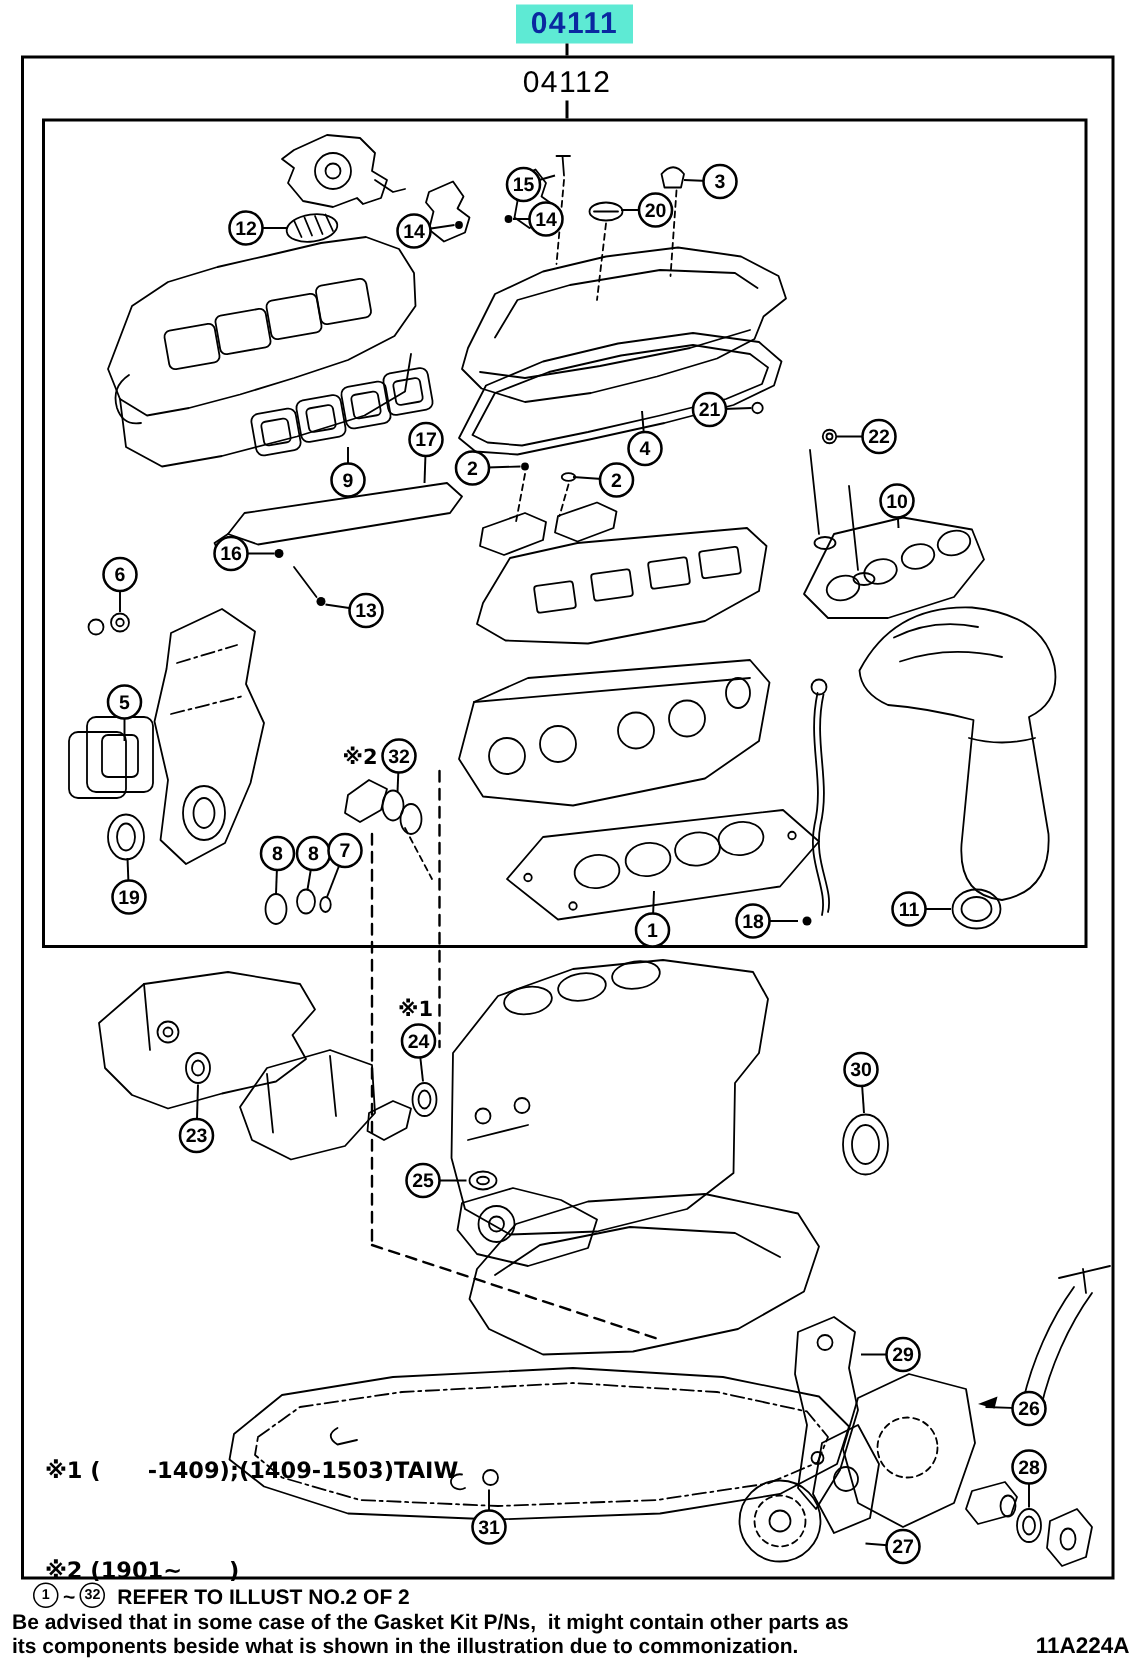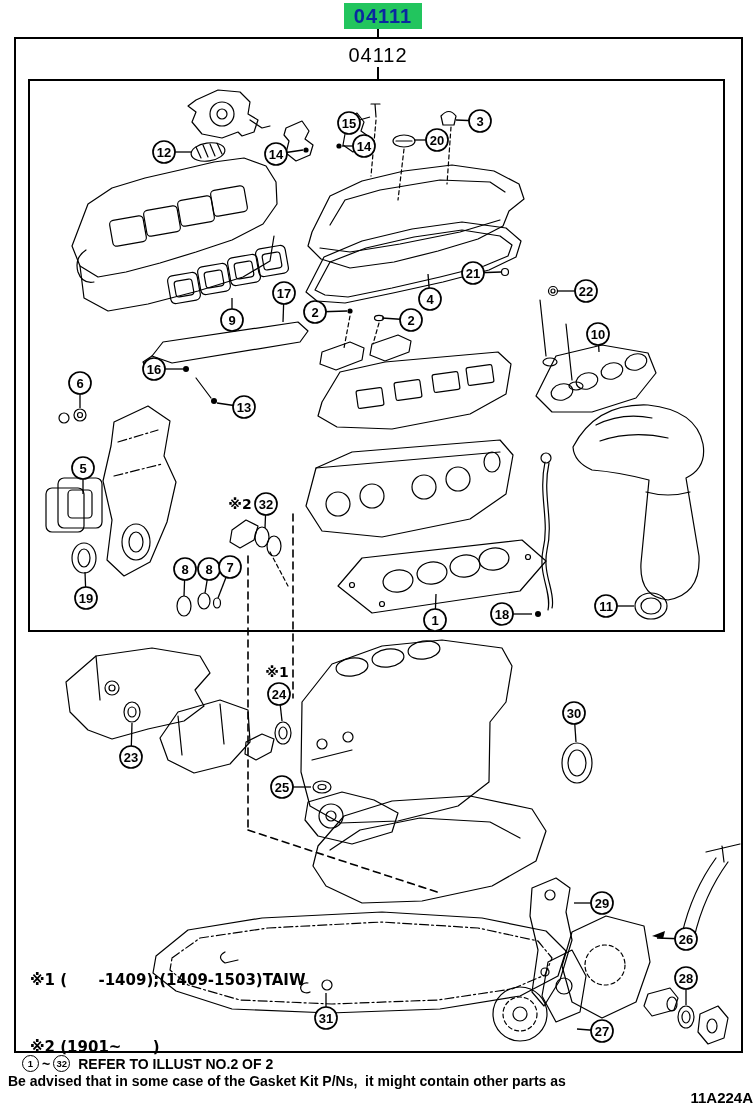--- a/index.html
+++ b/index.html
@@ -39,39 +39,40 @@
   .leader{stroke:#000;stroke-width:1.3;}
   .callout-circle{fill:#fff;stroke:#000;stroke-width:1.7;}
   .callout-num{font:bold 13px "Liberation Sans",sans-serif;text-anchor:middle;fill:#000;}
   .callout-note{font:bold 14px "DejaVu Sans",sans-serif;text-anchor:middle;fill:#000;}
 </style>
 </head>
 <body>
 
 <div class="page">
 
-  <div class="code-highlight" id="hl-code" style="background: #22c55e; color: rgb(10, 40, 160);">04111</div>
+  <div class="code-highlight" id="hl-code" style="background: #5eead4; color: rgb(10, 40, 160);">04111</div>
   <div class="vconn v1"></div>
 
   <div class="outer-box"></div>
   <div class="kit-code">04112</div>
   <div class="vconn v2"></div>
 
   <div class="inner-box"></div>
 
   <div class="note note1">※1 (      -1409);(1409-1503)TAIW</div>
   <div class="note note2">※2 (1901~      )</div>
 
   <div class="legend">
     <span class="circ">1</span>
     <span>~</span>
     <span class="circ">32</span>
     <span class="legend-text">REFER TO ILLUST NO.2 OF 2</span>
   </div>
   <div class="adv adv1">Be advised that in some case of the Gasket Kit P/Ns,  it might contain other parts as</div>
+  <div class="adv adv2">its components beside what is shown in the illustration due to commonization.</div>
   <div class="docnum">11A224A</div>
 
   <svg class="overlay" viewBox="0 0 756 1108">
 
     <g>
       <path class="ln" d="M196,100 L218,90 240,92 250,102 248,114 258,120 254,132 242,136 238,132 222,138 202,134 192,122 196,112 188,106 Z"></path>
       <circle class="ln" cx="222" cy="114" r="12"></circle>
       <circle class="ln" cx="222" cy="114" r="5"></circle>
       <path class="ln" d="M250,120 l12,8 8,-2"></path>
     </g>

